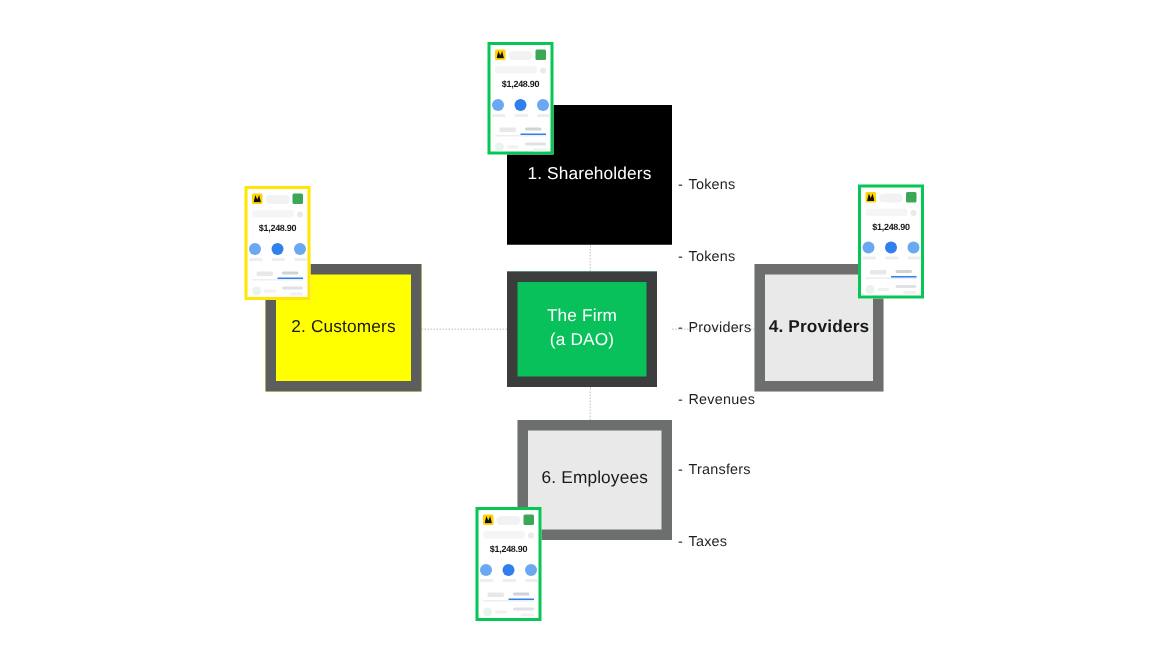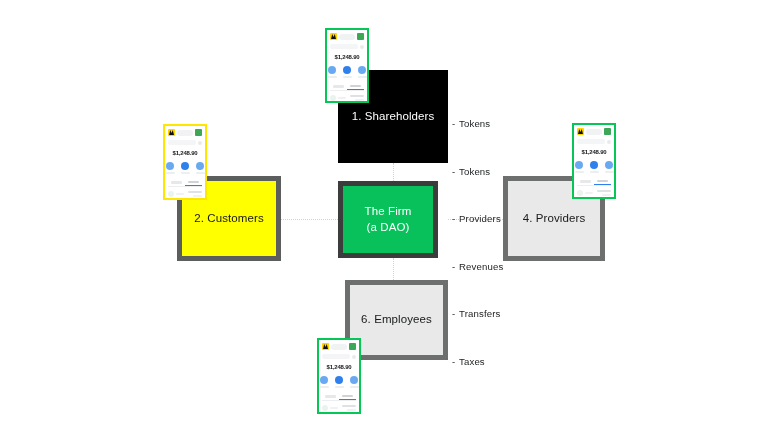--- a/index.html
+++ b/index.html
@@ -23,21 +23,21 @@
   }
   .conn-v {
     width: 0;
     border-left: 1px dotted #cfd4d2;
   }
 
   
   .node {
     position: absolute;
     z-index: 2;
-    border: 5px solid #14b8a6;
+    border: 7px solid #14b8a6;
     display: flex;
     align-items: center;
     justify-content: center;
     text-align: center;
   }
   .node-label {
     font-size: 11.5px;
     line-height: 1.35;
     letter-spacing: .1px;
     color: #17191a;
@@ -190,21 +190,21 @@
 
   <div class="node yellow" style="left:177px; top:176px; width:104px; height:85px;">
     <span class="node-label">2. Customers</span>
   </div>
 
   <div class="node green" style="left:338px; top:181px; width:100px; height:77px;">
     <span class="node-label">The Firm
 (a DAO)</span>
   </div>
 
-  <div class="node grey" style="left:503px; top:176px; width:102px; height:85px;">
+  <div class="node grey" style="left:503px; top:176px; width:86px; height:85px;font-weight:bold;">
     <span class="node-label">4. Providers</span>
   </div>
 
   <div class="node grey" style="left:345px; top:280px; width:103px; height:80px;">
     <span class="node-label">6. Employees</span>
   </div>
 
   <div id="flow-list">
     <div class="bullet-row">
       <span class="dash">-</span><span>Tokens</span>

